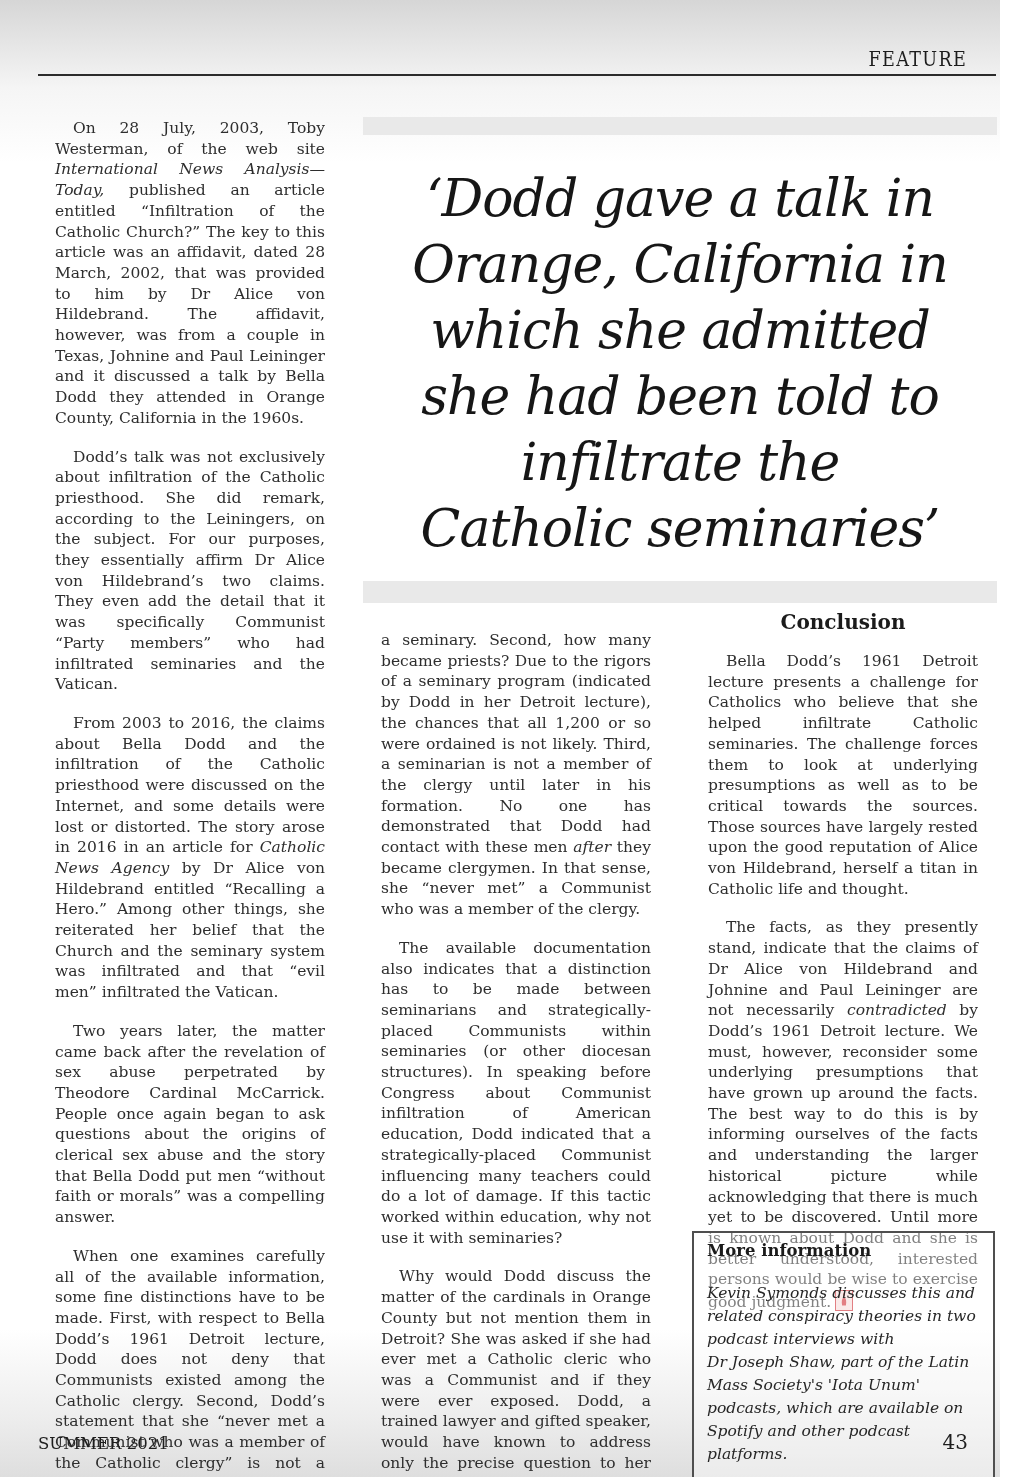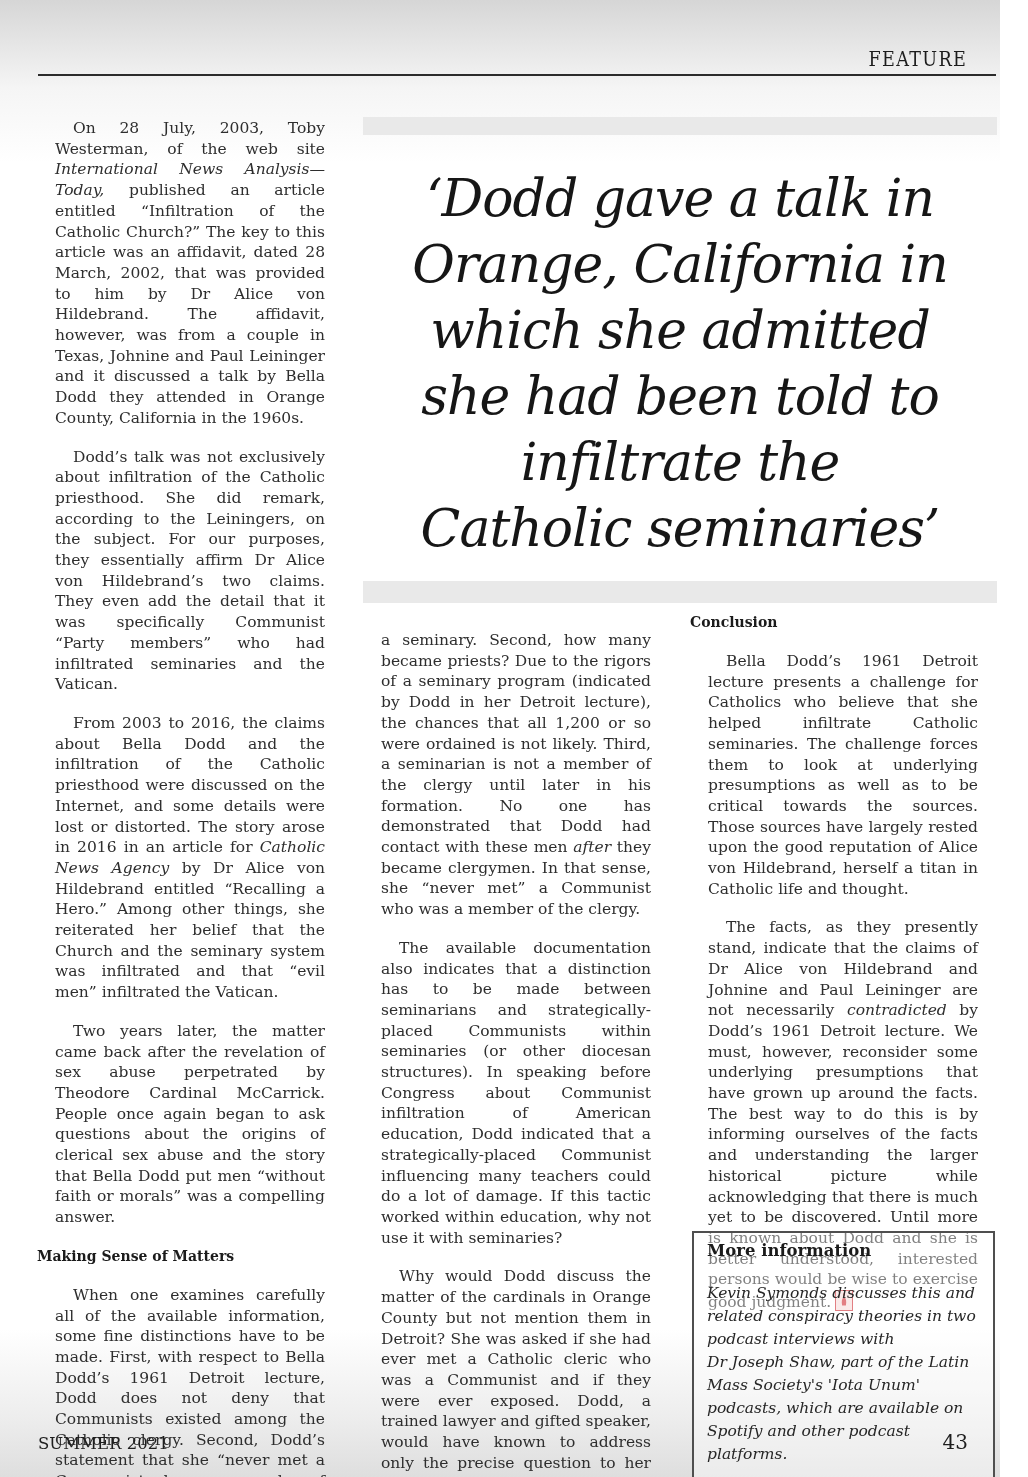--- a/index.html
+++ b/index.html
@@ -13,21 +13,21 @@
     color:#1c1c1c;transform:scaleX(.88);transform-origin:right center;
   }
   .header-rule{position:absolute;top:74px;left:38px;width:958px;height:2px;background:#2b2b2b;}
   .col{position:absolute;width:306px;font-size:15.5px;line-height:20.7px;text-align:justify;}
   .col-left{left:37px;top:100px;}
   .col-middle{left:363px;top:612px;}
   .col-right{left:690px;top:612px;}
   p.body{margin:18px;}
   p.indent{text-indent:18px;}
   .it{font-style:italic;}
-  h3.subhead{margin:10px 0 3px 0;font-size:14px;line-height:21px;color:#1b1b1b;text-align:left;}
+  h3.subhead{margin:10px 0 3px 0;font-size:20px;line-height:21px;color:#1b1b1b;text-align:center;}
   h3.first{margin-top:0;}
   .quote-block{position:absolute;left:363px;top:117px;width:634px;}
   .quote-bar{height:18px;background:#e9e9e9;}
   .quote-bar.bottom{height:22px;}
   .quote-text{
     padding:30px 0 20px 0;font-style:italic;font-size:52px;line-height:66px;
     text-align:center;color:#161616;white-space:pre-line;letter-spacing:-1px;
   }
   .more-info{
     position:absolute;left:692px;top:1231px;width:303px;box-sizing:border-box;
@@ -60,21 +60,20 @@
 infiltrate the
 Catholic seminaries’</div>
     <div class="quote-bar bottom"></div>
   </section>
 
   <section class="col col-left">
     <p class="body indent"><span>On 28 July, 2003, Toby Westerman, of the web site </span><span class="it">International News Analysis—Today,</span><span> published an article entitled “Infiltration of the Catholic Church?” The key to this article was an affidavit, dated 28 March, 2002, that was provided to him by Dr Alice von Hildebrand. The affidavit, however, was from a couple in Texas, Johnine and Paul Leininger and it discussed a talk by Bella Dodd they attended in Orange County, California in the 1960s.</span></p>
     <p class="body indent"><span>Dodd’s talk was not exclusively about infiltration of the Catholic priesthood. She did remark, according to the Leiningers, on the subject. For our purposes, they essentially affirm Dr Alice von Hildebrand’s two claims. They even add the detail that it was specifically Communist “Party members” who had infiltrated seminaries and the Vatican.</span></p>
     <p class="body indent"><span>From 2003 to 2016, the claims about Bella Dodd and the infiltration of the Catholic priesthood were discussed on the Internet, and some details were lost or distorted. The story arose in 2016 in an article for </span><span class="it">Catholic News Agency</span><span> by Dr Alice von Hildebrand entitled “Recalling a Hero.” Among other things, she reiterated her belief that the Church and the seminary system was infiltrated and that “evil men” infiltrated the Vatican.</span></p>
     <p class="body indent"><span>Two years later, the matter came back after the revelation of sex abuse perpetrated by Theodore Cardinal McCarrick. People once again began to ask questions about the origins of clerical sex abuse and the story that Bella Dodd put men “without faith or morals” was a compelling answer.</span></p>
-    <h3 class="subhead">Making Sense of Matters</h3>
     <p class="body indent"><span>When one examines carefully all of the available information, some fine distinctions have to be made. First, with respect to Bella Dodd’s 1961 Detroit lecture, Dodd does not deny that Communists existed among the Catholic clergy. Second, Dodd’s statement that she “never met a Communist who was a member of the Catholic clergy” is not a contradiction of Dr Alice von Hildebrand’s claim about the four cardinals. She did not state that Dodd had physically met the four cardinals. The same is true for the Leininger’s claims in their affidavit.</span></p>
     <p class="body indent"><span>What about the 1,200 or so men that Dodd allegedly put into the seminaries? First, she could only have </span><span class="it">conspiracy</span><span> men to enter seminaries as she had no control over admitting someone to</span></p>
   </section>
 
   <section class="col col-middle">
     <p class="body"><span>a seminary. Second, how many became priests? Due to the rigors of a seminary program (indicated by Dodd in her Detroit lecture), the chances that all 1,200 or so were ordained is not likely. Third, a seminarian is not a member of the clergy until later in his formation. No one has demonstrated that Dodd had contact with these men </span><span class="it">after</span><span> they became clergymen. In that sense, she “never met” a Communist who was a member of the clergy.</span></p>
     <p class="body indent"><span>The available documentation also indicates that a distinction has to be made between seminarians and strategically-placed Communists within seminaries (or other diocesan structures). In speaking before Congress about Communist infiltration of American education, Dodd indicated that a strategically-placed Communist influencing many teachers could do a lot of damage. If this tactic worked within education, why not use it with seminaries?</span></p>
     <p class="body indent"><span>Why would Dodd discuss the matter of the cardinals in Orange County but not mention them in Detroit? She was asked if she had ever met a Catholic cleric who was a Communist and if they were ever exposed. Dodd, a trained lawyer and gifted speaker, would have known to address only the precise question to her and not be effusive with her words. As we saw earlier, we don’t know if she had ever physically met the cardinals. We do not possess the details of her talk in Orange County and her reference to the cardinals might have come up in another context.</span></p>
   </section>
 

